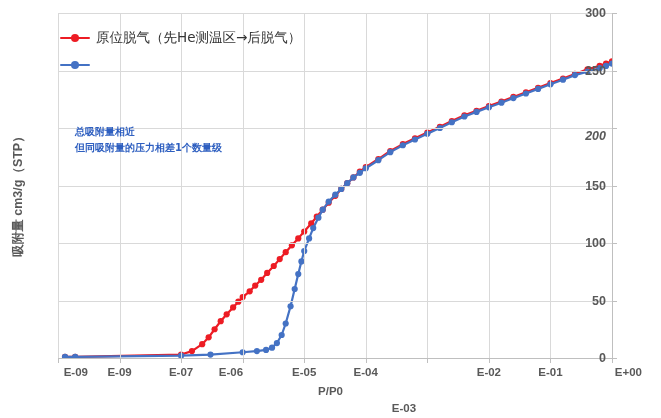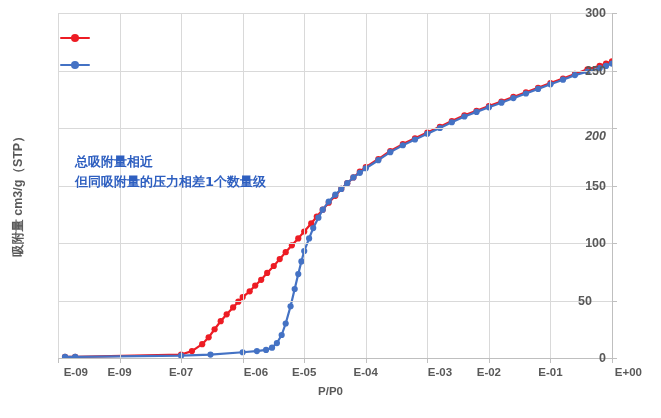--- a/index.html
+++ b/index.html
@@ -49,24 +49,23 @@
   .legend-row{display:flex;align-items:center;height:27px;}
   .legend-marker{position:relative;width:30px;height:12px;margin-right:6px;flex:0 0 auto;}
   .legend-line{position:absolute;left:0;top:5px;width:30px;height:2.4px;border-radius:1px;}
   .legend-dot{position:absolute;left:11px;top:2px;width:8px;height:8px;border-radius:50%;}
   .legend-label{font-size:13.5px;color:#333333;white-space:nowrap;
     font-family:"DejaVu Sans","Liberation Sans",sans-serif;}
 
   
   #annotation{
     position:absolute;left:75px;top:124px;
-    font-size:13px;font-weight:bold;color:#2E5FC0;line-height:1.55;
+    font-size:10px;font-weight:bold;color:#2E5FC0;line-height:1.55;
     font-family:"DejaVu Sans","Liberation Sans",sans-serif;
     white-space:nowrap;
-    margin-top:28px;
   }
   #annotation div{white-space:nowrap;}
 
   svg{display:block;}
 </style>
 </head>
 <body>
 
 <div id="chart-root">
 
@@ -200,62 +199,63 @@
         </g>
       </svg>
   </div>
 
   <div id="axis-bottom"></div>
   <div id="axis-right"></div>
 
   <div id="ytick-layer">
       <div class="ytick" style="top: 358px; left: 566px; right: auto;">0</div>
       <div class="ytick-mark" style="left: 612px; top: 358px;"></div>
-      <div class="ytick" style="top: 300.5px; left: 552px; right: auto;">50</div>
+      <div class="ytick" style="top: 300.5px; left: 566px; right: auto;">50</div>
       <div class="ytick-mark" style="left: 612px; top: 300.5px;"></div>
       <div class="ytick" style="top: 243px; left: 566px; right: auto;">100</div>
       <div class="ytick-mark" style="left: 612px; top: 243px;"></div>
       <div class="ytick" style="top: 185.5px; left: 566px; right: auto;">150</div>
       <div class="ytick-mark" style="left: 612px; top: 185.5px;"></div>
       <div class="ytick" style="top: 136px; left: 566px; right: auto; font-style: italic;">200</div>
       <div class="ytick-mark" style="left: 612px; top: 128px;"></div>
       <div class="ytick" style="top: 70.5px; left: 566px; right: auto;">250</div>
       <div class="ytick-mark" style="left: 612px; top: 70.5px;"></div>
       <div class="ytick" style="top: 13px; left: 566px; right: auto;">300</div>
       <div class="ytick-mark" style="left: 612px; top: 13px;"></div>
     </div>
   <div id="xtick-layer">
       <div class="xtick" style="left: 58px; text-align: right;">E-09</div>
       <div class="xtick-mark" style="left: 58px; top: 358px;"></div>
       <div class="xtick" style="left: 119.556px;">E-09</div>
       <div class="xtick-mark" style="left: 119.556px; top: 358px;"></div>
       <div class="xtick" style="left: 181.111px;">E-07</div>
       <div class="xtick-mark" style="left: 181.111px; top: 358px;"></div>
-      <div class="xtick" style="left: 256px; text-align: center;">E-06</div>
+      <div class="xtick" style="left: 231px; text-align: center;">E-06</div>
       <div class="xtick-mark" style="left: 242.667px; top: 358px;"></div>
       <div class="xtick" style="left: 304.222px;">E-05</div>
       <div class="xtick-mark" style="left: 304.222px; top: 358px;"></div>
       <div class="xtick" style="left: 365.778px;">E-04</div>
       <div class="xtick-mark" style="left: 365.778px; top: 358px;"></div>
-      <div class="xtick" style="left: 440px;">E-03</div>
+      <div class="xtick" style="left: 404px; margin-top: 36px;">E-03</div>
       <div class="xtick-mark" style="left: 427.333px; top: 358px;"></div>
       <div class="xtick" style="left: 488.889px;">E-02</div>
       <div class="xtick-mark" style="left: 488.889px; top: 358px;"></div>
       <div class="xtick" style="left: 550.444px;">E-01</div>
       <div class="xtick-mark" style="left: 550.444px; top: 358px;"></div>
       <div class="xtick" style="left: 612px; text-align: right;">E+00</div>
       <div class="xtick-mark" style="left: 612px; top: 358px;"></div>
     </div>
 
   <div id="legend">
       <div class="legend-row">
         <div class="legend-marker">
           <div class="legend-line" style="background: rgb(237, 28, 36);"></div>
           <div class="legend-dot" style="background: rgb(237, 28, 36);"></div>
         </div>
+        <span class="legend-label">原位脱气（先He测温区→后脱气）</span>
       </div>
       <div class="legend-row">
         <div class="legend-marker">
           <div class="legend-line" style="background: rgb(68, 114, 196);"></div>
           <div class="legend-dot" style="background: rgb(68, 114, 196);"></div>
         </div>
       </div>
     </div>
 
   <div id="annotation" style="color: rgb(46, 95, 192);">

